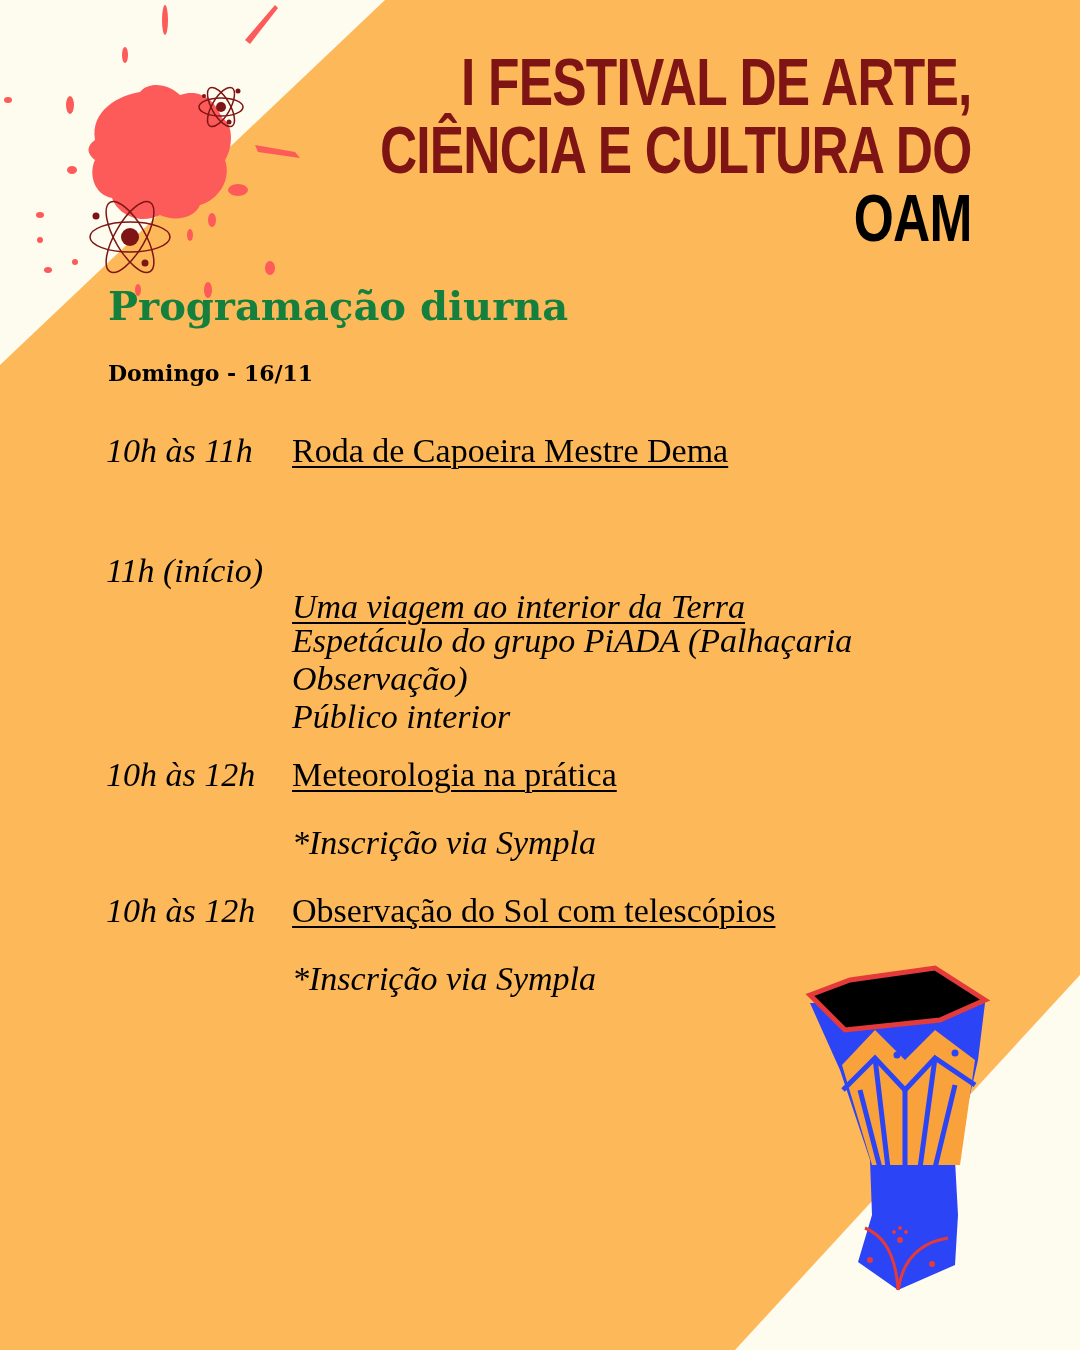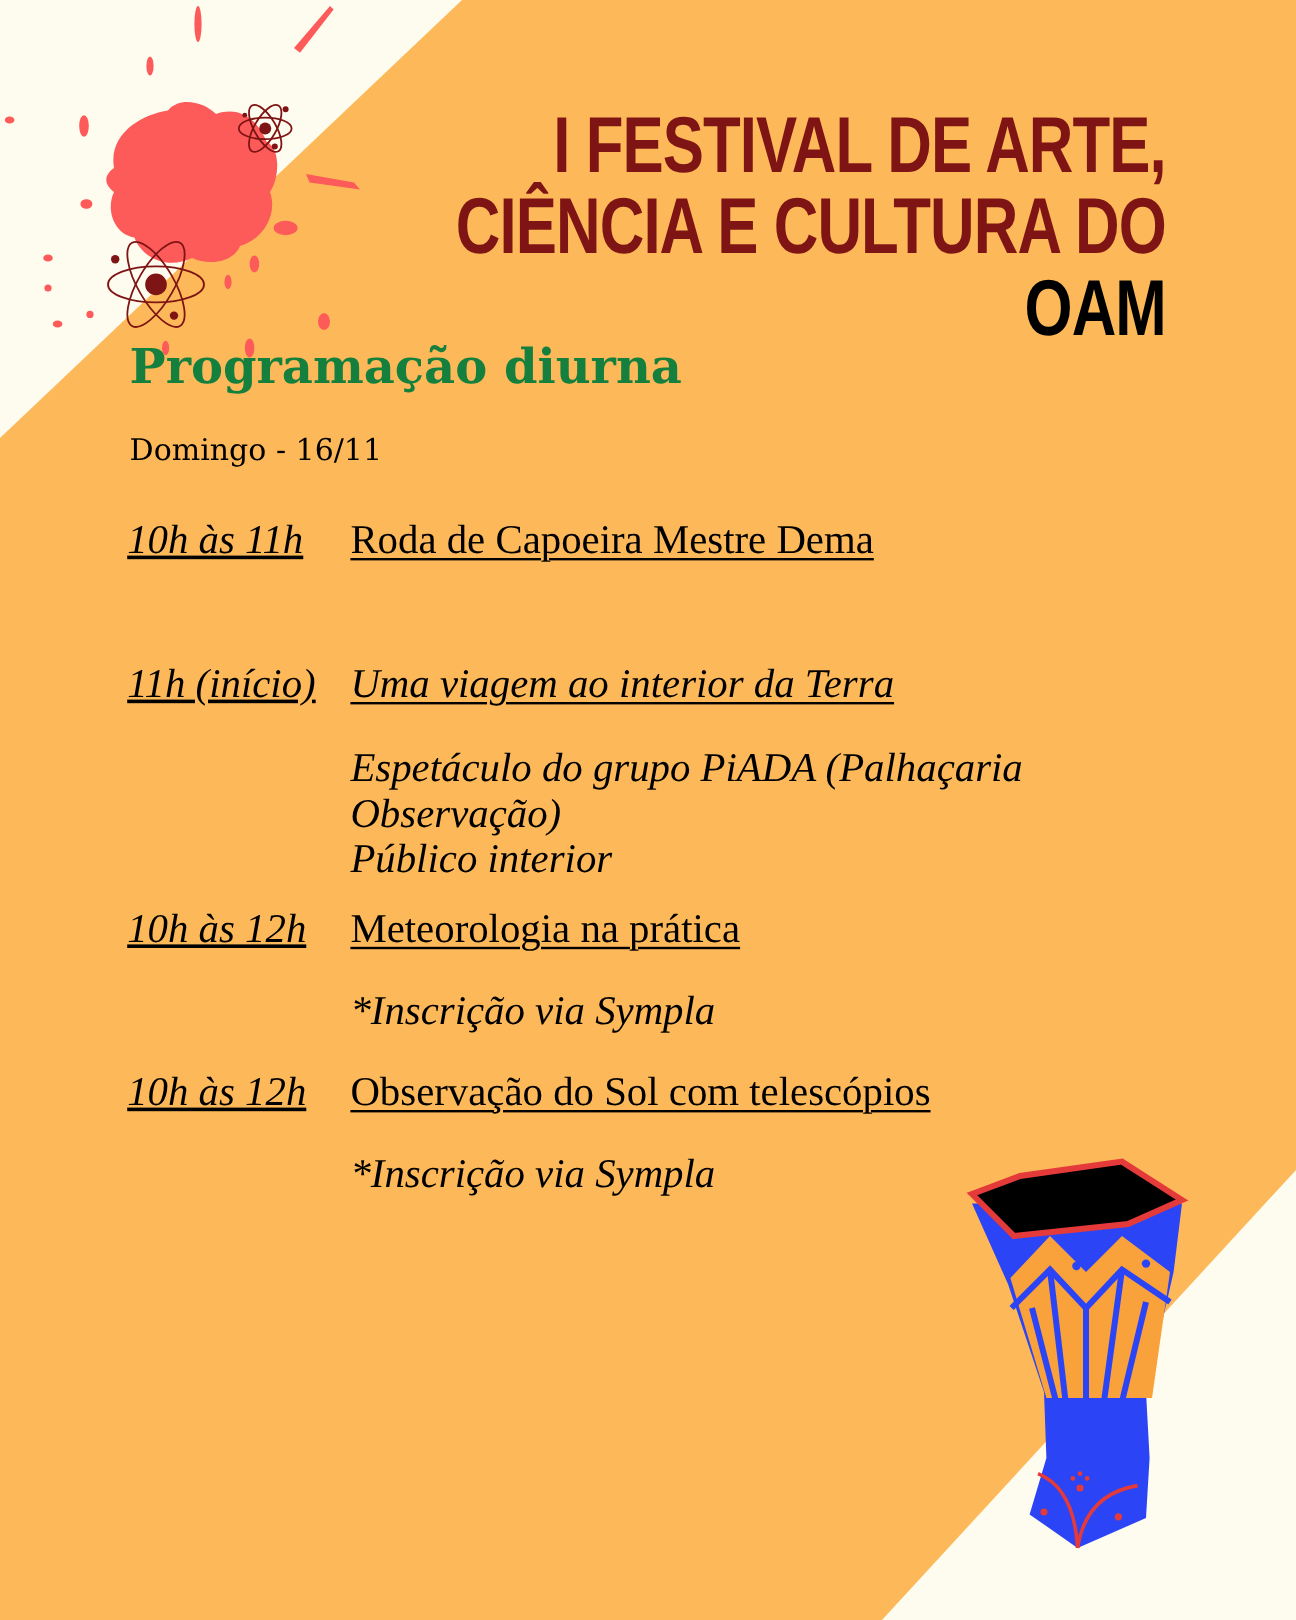--- a/index.html
+++ b/index.html
@@ -1,28 +1,28 @@
 <!DOCTYPE html>
 <html><head>
   <meta charset="utf-8">
   <style>
     html, body { margin:0; padding:0; }
     body { width:1080px; height:1350px; position:relative; overflow:hidden; background:#fefcef; }
     .bg { position:absolute; left:0; top:0; width:1080px; height:1350px; }
     .title { position:absolute; right:108px; top:48px; text-align:right;
       font-family:"Liberation Sans", sans-serif; font-weight:bold; font-stretch:condensed;
-      font-size:66px; line-height:68px; letter-spacing:-1px;margin-top:38px; }
+      font-size:66px; line-height:68px; letter-spacing:-1px; }
     .title .l1, .title .l2 { color:#7e1414; display:block; transform:scaleX(0.78); transform-origin:right center; }
     .title .l3 { color:#000; display:block; transform:scaleX(0.78); transform-origin:right center; }
     .section { position:absolute; left:108px; top:282px; font-family:"DejaVu Serif", serif; font-weight:bold; font-size:40px; color:#15803d; }
-    .date { position:absolute; left:108px; top:360px; font-family:"DejaVu Serif", serif; font-weight:normal; font-size:25px; color:#000; }
+    .date { position:absolute; left:108px; top:360px; font-family:"DejaVu Serif", serif; font-weight:bold; font-size:22px; color:#000; }
     .row { position:absolute; left:106px; font-family:"Liberation Serif", serif; font-size:34px; color:#000; }
-    .time { position:absolute; left:0; top:0; font-style:italic; white-space:nowrap;text-decoration:underline; }
+    .time { position:absolute; left:0; top:0; font-style:italic; white-space:nowrap; }
     .event { position:absolute; left:186px; top:0; text-decoration:underline; text-decoration-thickness:2px; text-underline-offset:4px; white-space:nowrap; }
-    .event.it { font-style:italic; }
+    .event.it { font-style:italic;margin-top:36px; }
     .note { position:absolute; left:186px; font-style:italic; white-space:nowrap; line-height:38px;margin-top:16px; }
   </style>
 </head>
 <body>
 
 <svg class="bg" viewBox="0 0 1080 1350">
   <rect width="1080" height="1350" fill="#fefcef"></rect>
   <polygon points="385,0 1080,0 1080,975 735,1350 0,1350 0,365" fill="#fdb959"></polygon>
 </svg>
 

